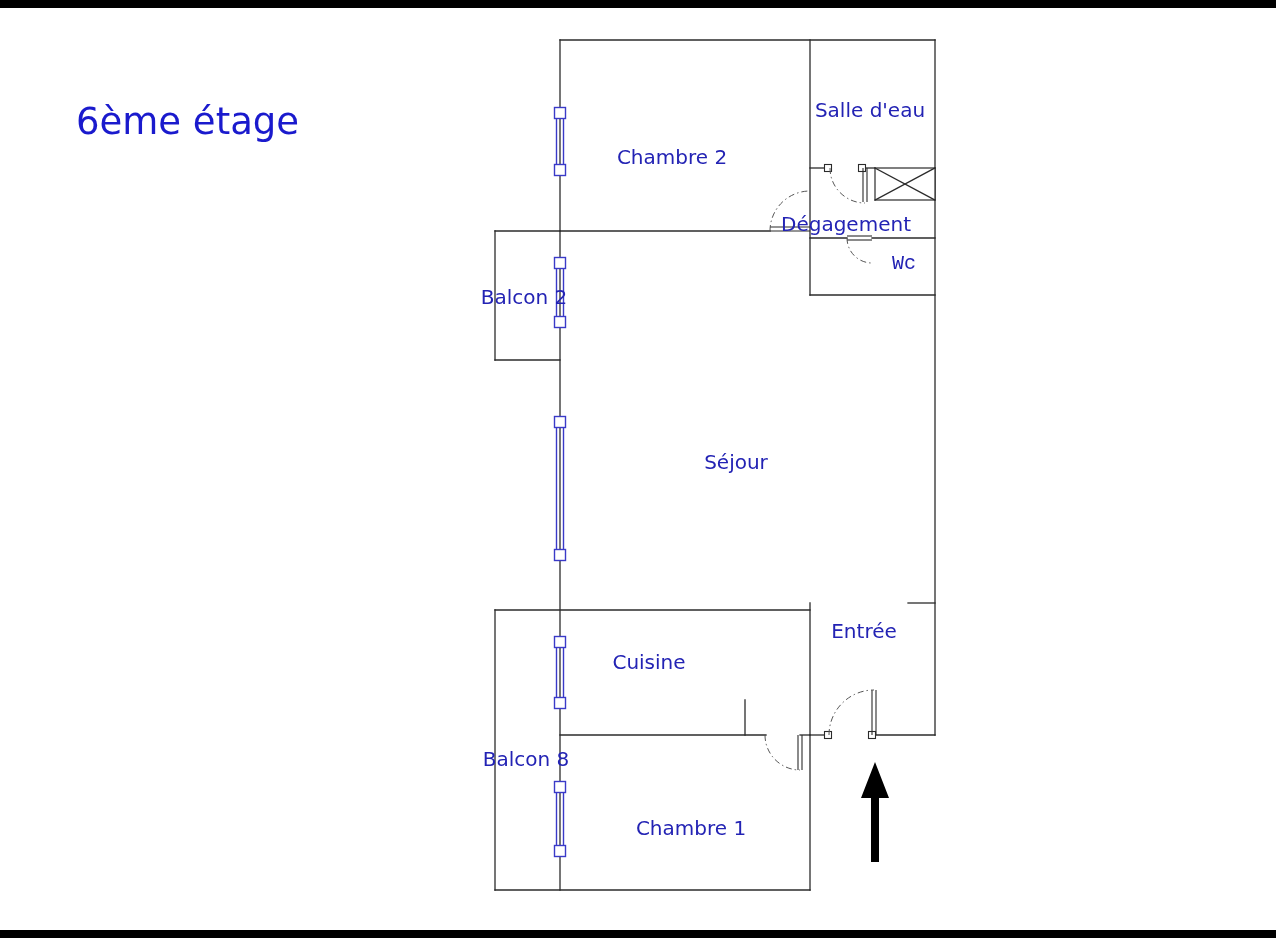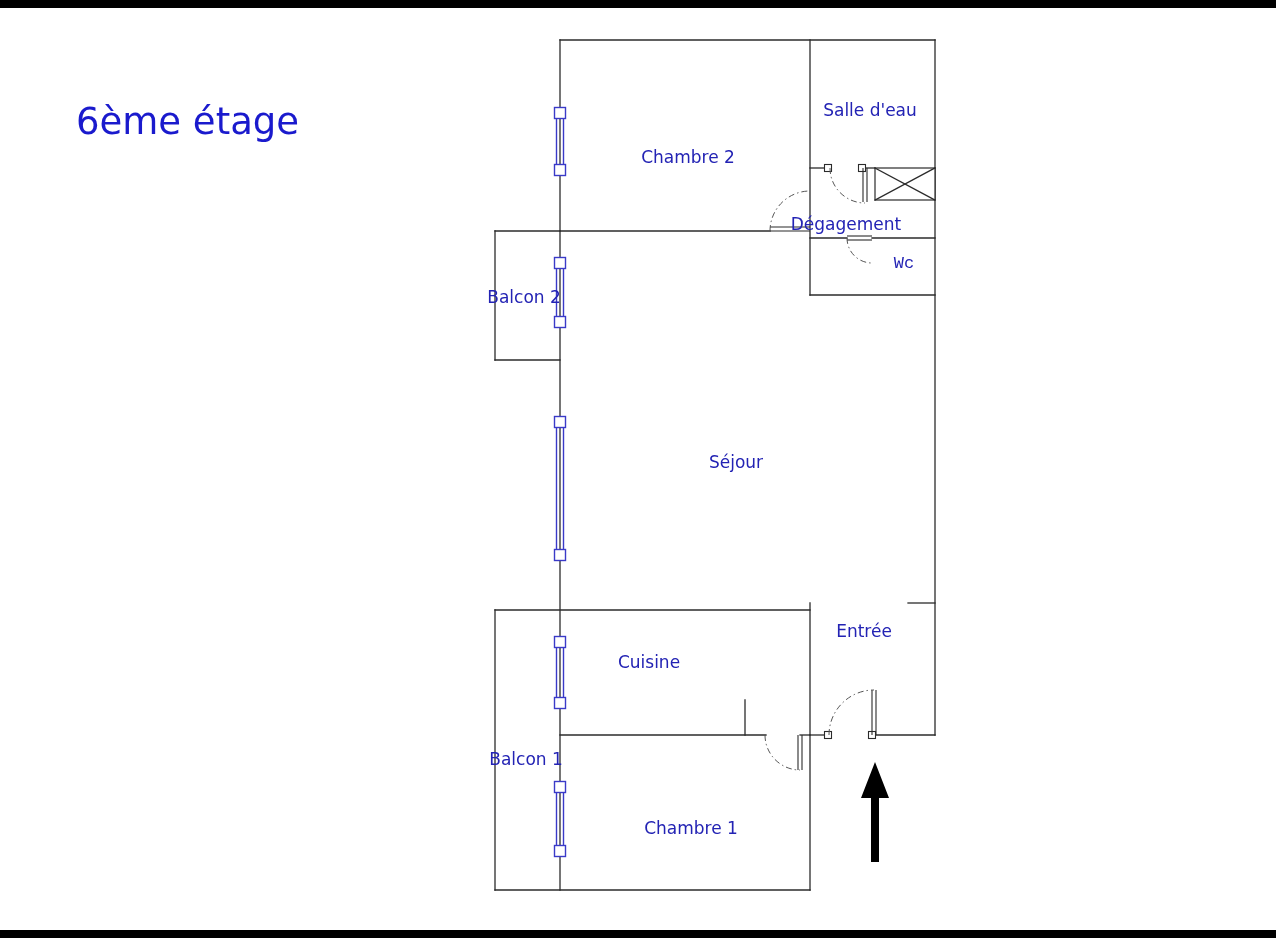--- a/index.html
+++ b/index.html
@@ -10,21 +10,21 @@
   .letterbox.bottom{bottom:0;}
   .plan-svg{position:absolute;left:0;top:0;width:1276px;height:938px;}
   .wall{stroke:var(--wall,#2b2b2b);stroke-width:1.3;fill:none;stroke-linecap:square;}
   .door-leaf{stroke:var(--wall,#2b2b2b);stroke-width:1.1;fill:none;}
   .door-arc{stroke:#555555;stroke-width:1;fill:none;stroke-dasharray:6 3 1.5 3;}
   .jamb{fill:#ffffff;stroke:var(--wall,#2b2b2b);stroke-width:1.1;}
   .win-line{stroke:var(--window,#3a3ac8);stroke-width:1.4;}
   .win-box{fill:#ffffff;stroke:var(--window,#3a3ac8);stroke-width:1.4;}
   .hatch{stroke:var(--wall,#2b2b2b);stroke-width:1.2;fill:#ffffff;}
   .arrow{fill:var(--arrow,#000000);}
-  .room-label{position:absolute;transform:translate(-50%,-50%);font-size:17px;
+  .room-label{position:absolute;transform:translate(-50%,-50%);font-size:20px;
               color:var(--label,#2323b4);white-space:nowrap;}
   .page-title{position:absolute;left:76px;top:100px;font-size:37px;
               color:var(--title,#1a1acd);white-space:nowrap;}
 </style>
 </head>
 <body>
 
 <div class="stage">
   <div class="letterbox top"></div>
   <div class="letterbox bottom"></div>
@@ -125,22 +125,22 @@
     </g>
 
     <g>
       <polygon class="arrow" points="875,762 889,798 879,798 879,862 871,862 871,798 861,798"></polygon>
     </g>
   </svg>
 
   <div class="page-title">6ème étage</div>
 
   <div class="room-label" style="left:870px;top:110px;">Salle d'eau</div>
-  <div class="room-label" style="left:688px;top:157px;">Chambre 2</div>
+  <div class="room-label" style="left:672px;top:157px;">Chambre 2</div>
   <div class="room-label" style="left:846px;top:224px;">Dégagement</div>
   <div class="room-label" style="left:904px;top:263px;font-family:Liberation Mono, monospace;">Wc</div>
   <div class="room-label" style="left:508px;top:297px;margin-left:16px;">Balcon 2</div>
   <div class="room-label" style="left:736px;top:462px;">Séjour</div>
   <div class="room-label" style="left:649px;top:662px;">Cuisine</div>
   <div class="room-label" style="left:864px;top:631px;">Entrée</div>
-  <div class="room-label" style="left:526px;top:759px;">Balcon 1</div>
+  <div class="room-label" style="left:526px;top:759px;">Balcon 8</div>
   <div class="room-label" style="left:691px;top:828px;">Chambre 1</div>
 </div>
 
 </body></html>

